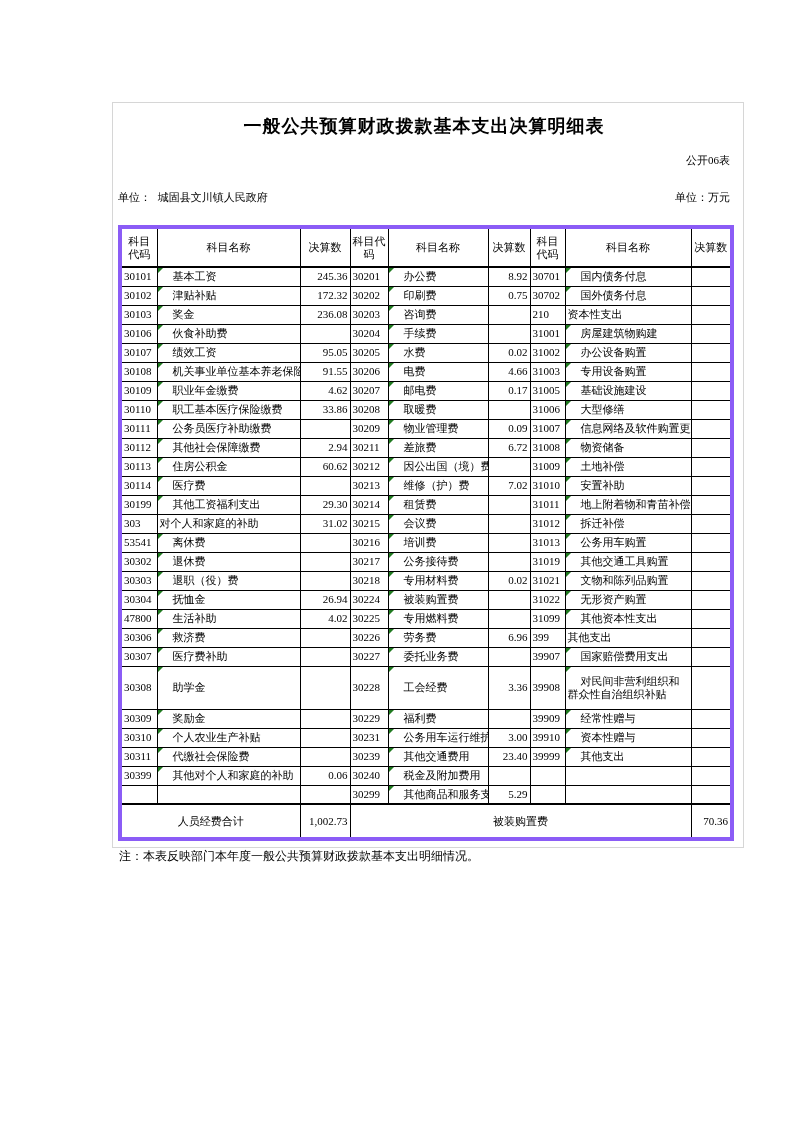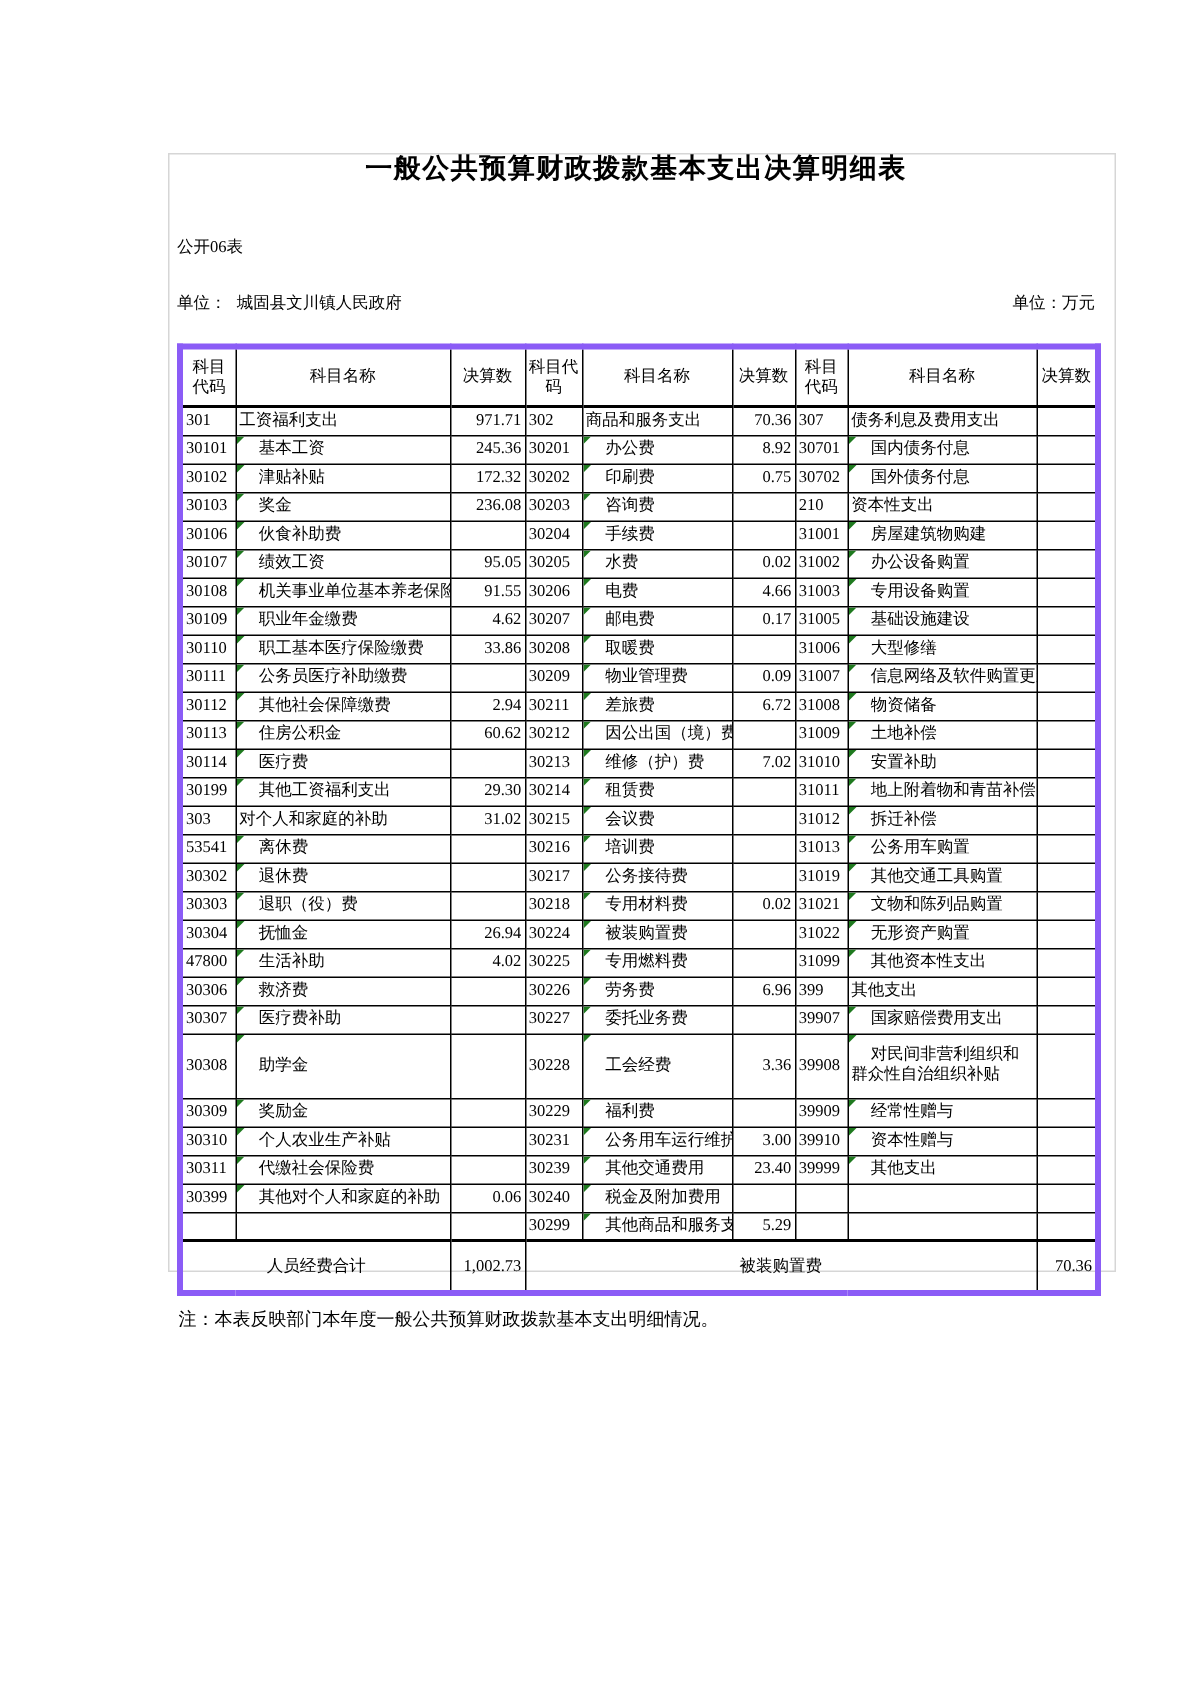--- a/index.html
+++ b/index.html
@@ -5,31 +5,31 @@
   html,body{margin:0;padding:0;}
   body{
     width:793px;height:1122px;background:#ffffff;position:relative;
     font-family:"Liberation Serif","DejaVu Serif",serif;color:#000;
   }
   .page-border{
     position:absolute;left:112px;top:102px;width:630px;height:744px;
     border:1px solid #d6d6d6;background:#ffffff;
   }
   .content{position:absolute;left:118px;top:100px;width:612px;}
-  .title{text-align:center;font-size:18px;font-weight:bold;letter-spacing:1px;}
-  .form-label{text-align:left;font-size:11px;margin-top:33px;}
+  .title{text-align:center;font-size:18px;font-weight:bold;margin-top:14px;letter-spacing:1px;}
+  .form-label{text-align:right;font-size:11px;margin-top:15px;}
   .unit-row{display:flex;justify-content:space-between;align-items:flex-end;font-size:11px;margin-top:18px;height:19px;}
   .unit-left .ul-label{display:inline-block;width:37px;}
   table{border-collapse:collapse;width:612px;table-layout:fixed;margin-top:20px;border:4px solid #8b5cf6;}
   th,td{border:1px solid #000;font-size:11px;font-weight:normal;padding:0 2px;height:19px;line-height:1.15;overflow:hidden;vertical-align:middle;box-sizing:border-box;}
   thead th{height:40px;text-align:center;border-top:2px solid #000;border-bottom:2px solid #000;font-weight:normal;}
   td.code{text-align:left;white-space:nowrap;}
   td.name{text-align:left;white-space:nowrap;position:relative;}
   td.name.ind{text-indent:13px;}
-  td.name.wrap{white-space:normal;font-family:Liberation Mono, monospace;}
+  td.name.wrap{white-space:normal;}
   td.val{text-align:right;white-space:nowrap;}
   tr.tall td{height:43px;}
   .tri{position:absolute;left:0;top:0;width:0;height:0;border-top:5px solid #1f7a1f;border-right:5px solid transparent;}
   tr.totals td{height:35px;border-top:2px solid #000;font-size:11px;}
   tr.totals td.lbl{text-align:center;}
   .note{font-size:12px;margin-top:7px;padding-left:1px;}
 </style>
 </head>
 <body>
 
@@ -65,31 +65,20 @@
           <th>科目代码</th>
           <th>科目名称</th>
           <th>决算数</th>
           <th>科目代码</th>
           <th>科目名称</th>
           <th>决算数</th>
         </tr>
       </thead>
     <tbody>
         <tr>
-          <td class="code">301</td>
-          <td class="name">工资福利支出</td>
-          <td class="val">971.71</td>
-          <td class="code">302</td>
-          <td class="name">商品和服务支出</td>
-          <td class="val">70.36</td>
-          <td class="code">307</td>
-          <td class="name">债务利息及费用支出</td>
-          <td class="val"></td>
-        </tr>
-        <tr>
           <td class="code">30101</td>
           <td class="name ind">基本工资<span class="tri"></span></td>
           <td class="val">245.36</td>
           <td class="code">30201</td>
           <td class="name ind">办公费<span class="tri"></span></td>
           <td class="val">8.92</td>
           <td class="code">30701</td>
           <td class="name ind">国内债务付息<span class="tri"></span></td>
           <td class="val"></td>
         </tr>

